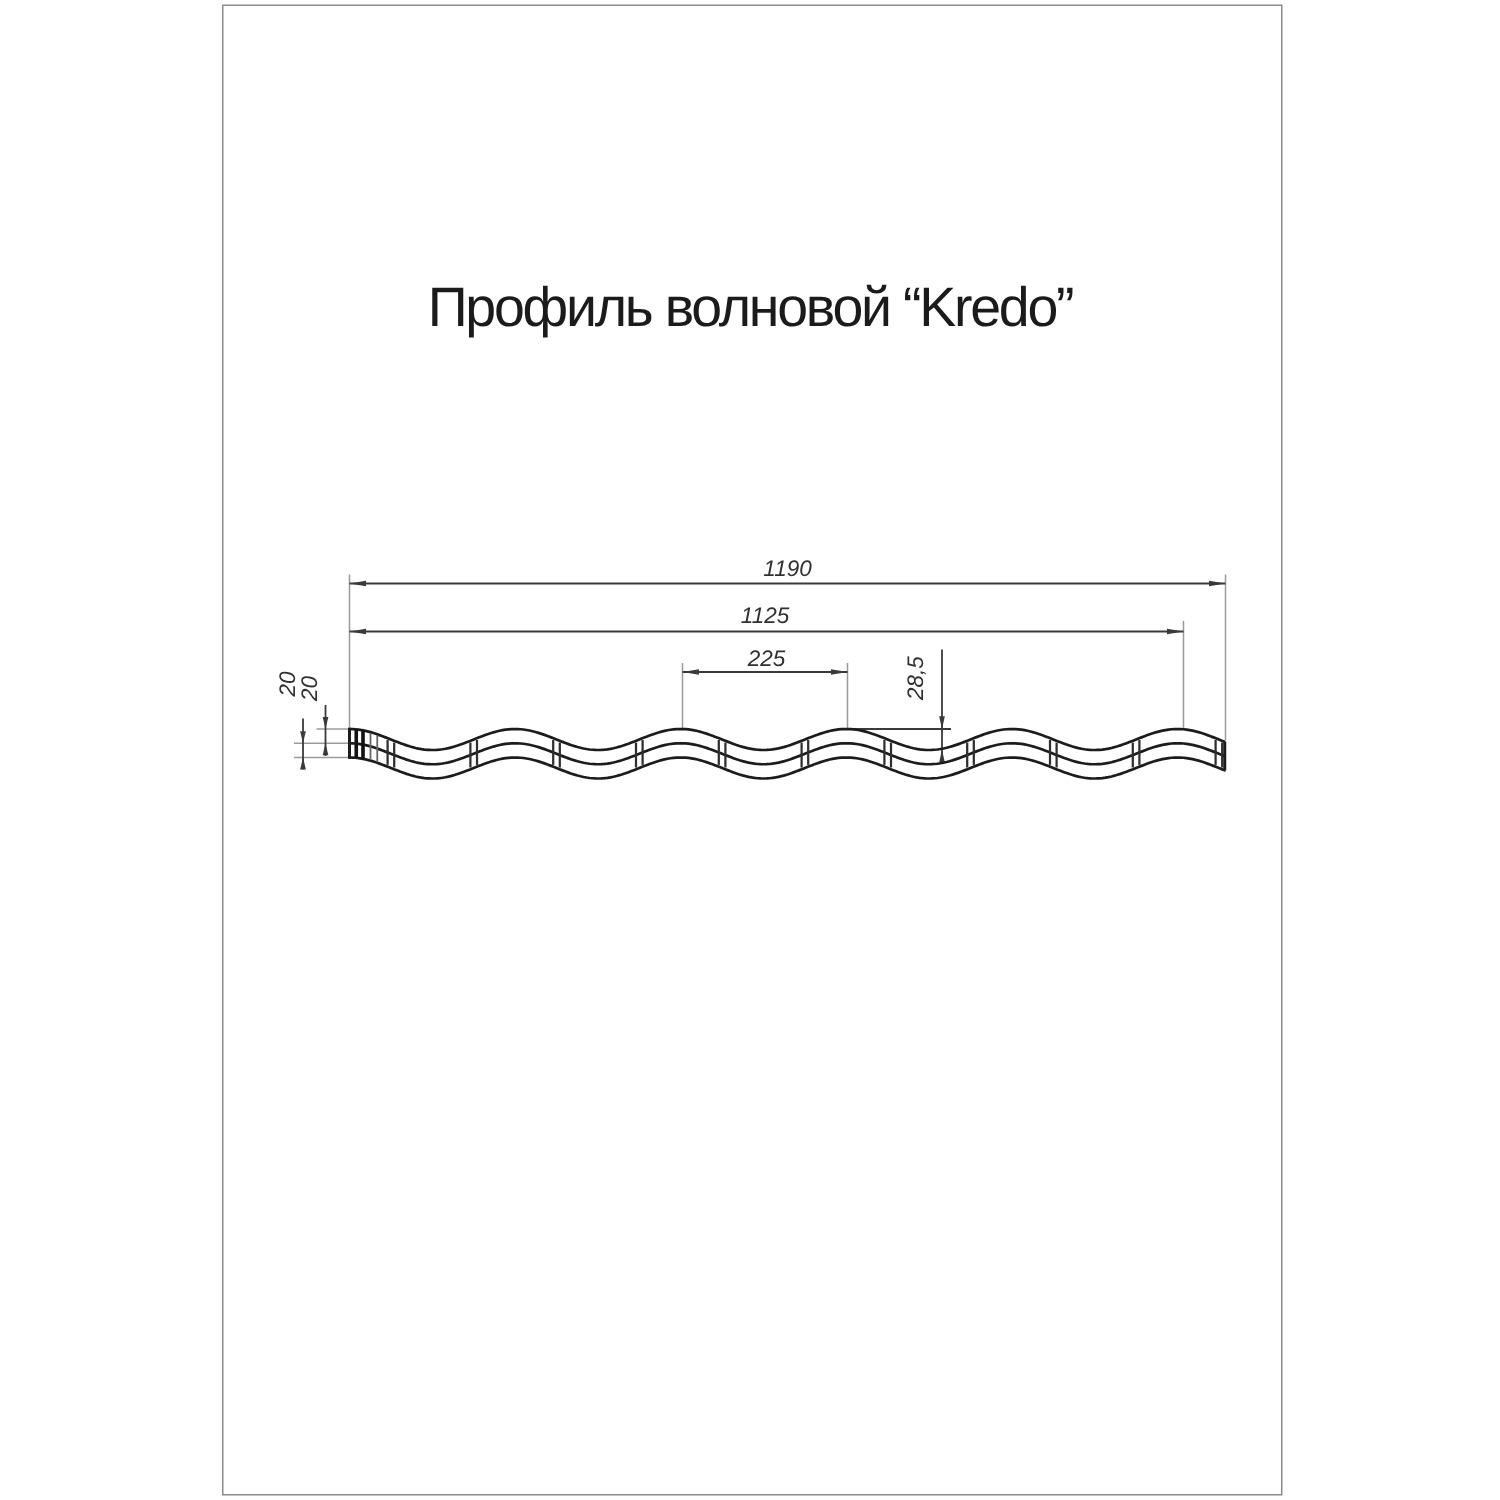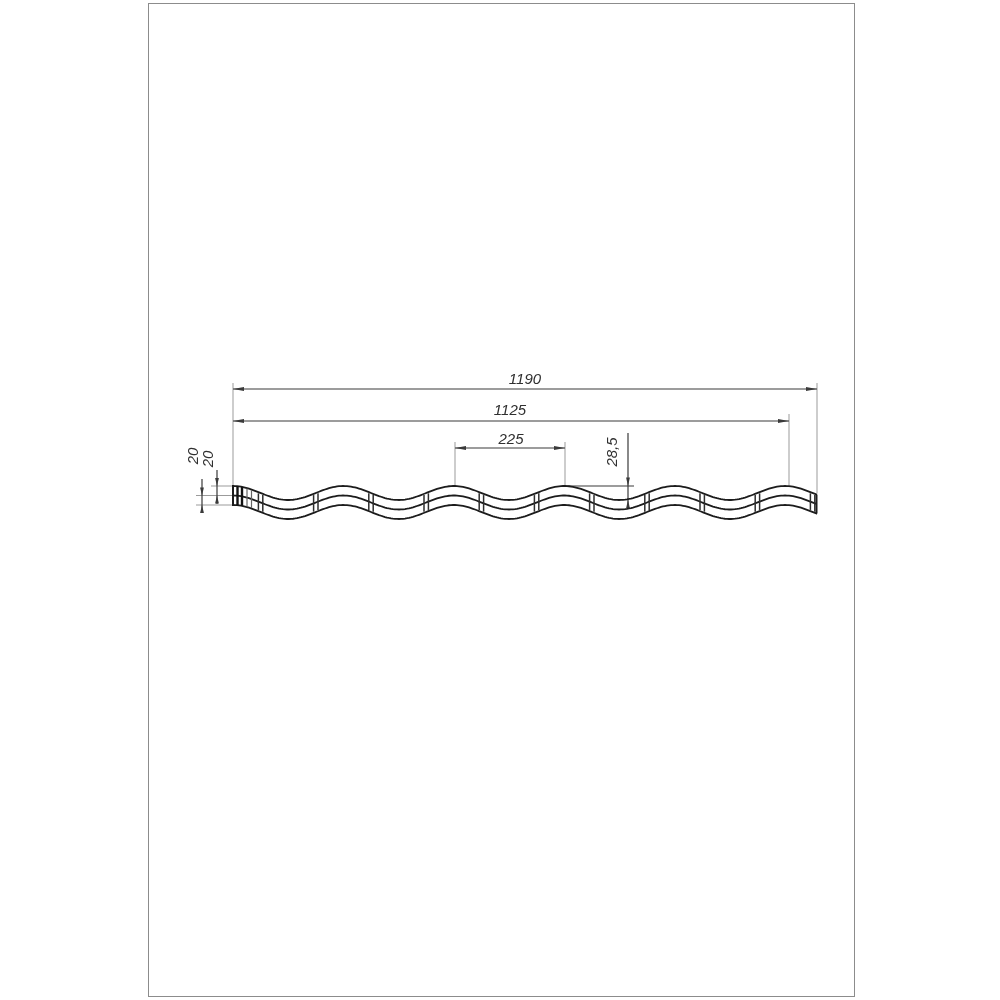--- a/index.html
+++ b/index.html
@@ -16,20 +16,21 @@
   .arrow{fill:#3a3a3a;stroke:none;}
   .extline{stroke:#9b9b9b;stroke-width:1;}
 </style>
 </head>
 <body>
 
 <div class="canvas">
 
   <div class="page"></div>
 
+  <div class="title">Профиль волновой “Kredo”</div>
 
   <svg class="drawing" width="1000" height="1000" viewBox="0 0 1000 1000">
 
     <defs>
       <clipPath id="waveclip">
           <rect x="148" y="380" width="669" height="220"></rect>
         </clipPath>
     </defs>
 
     <g>

